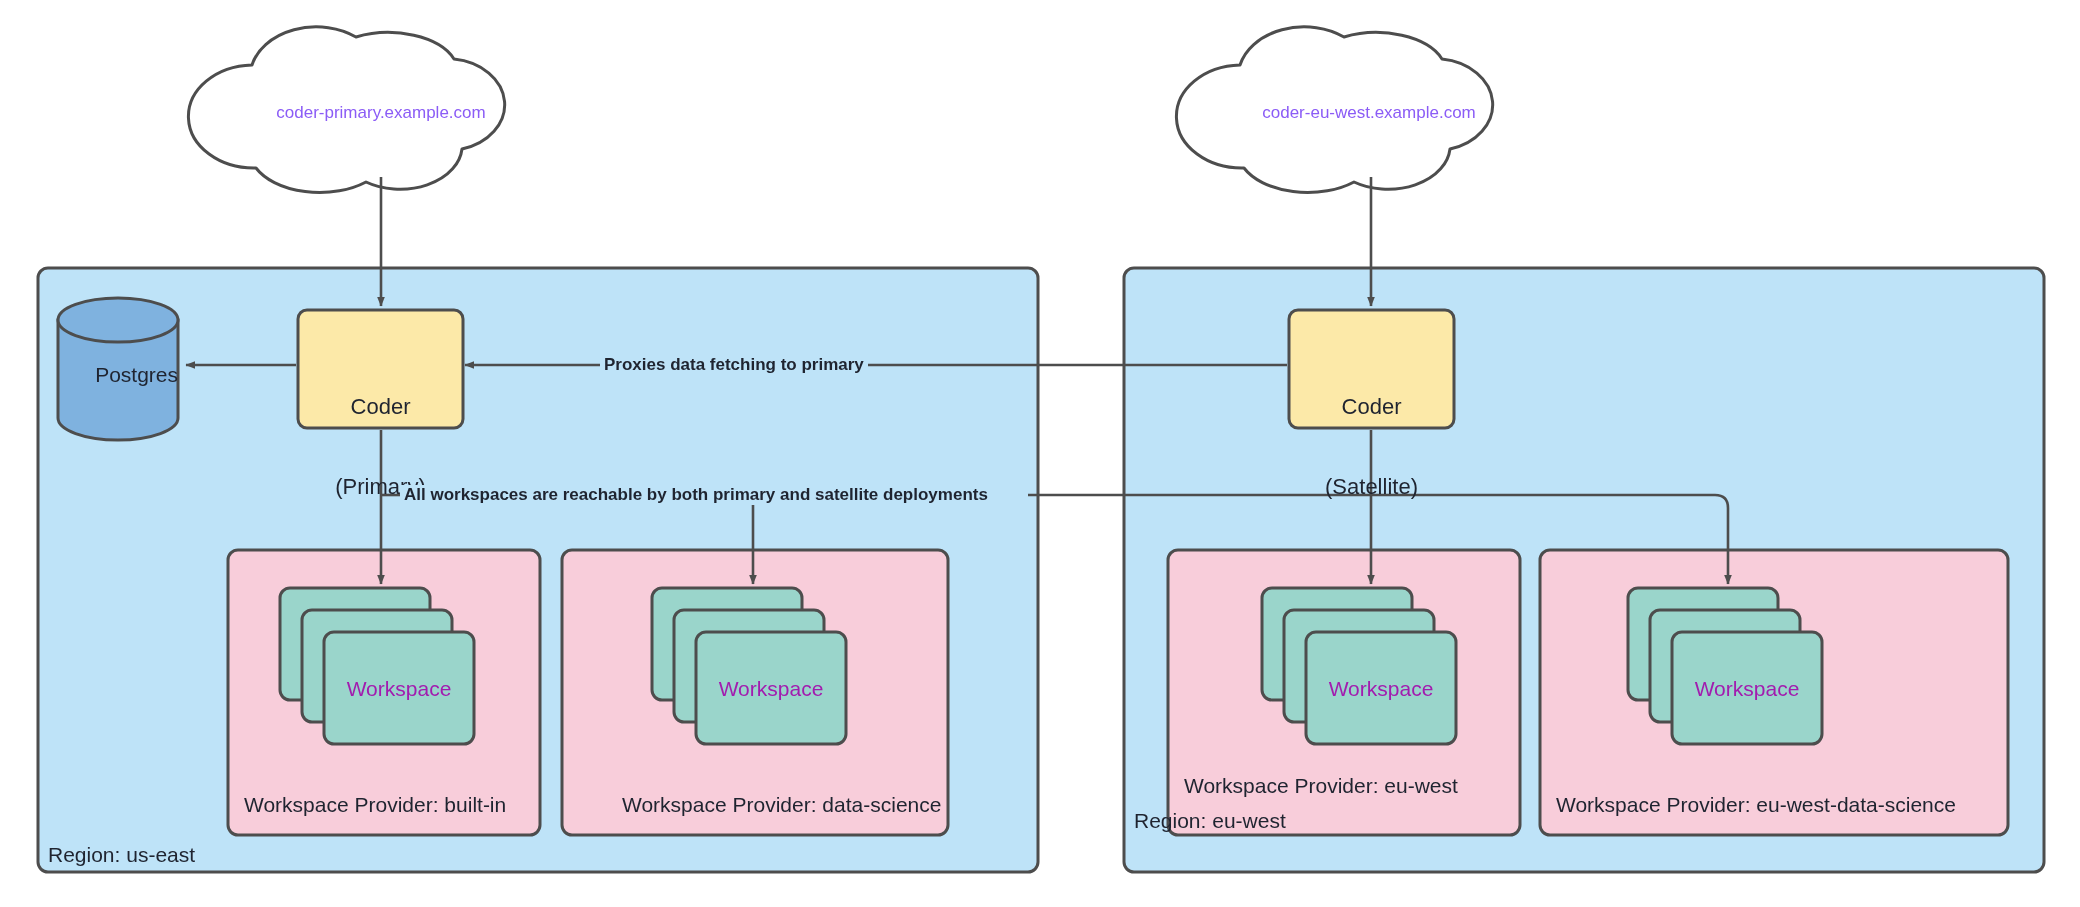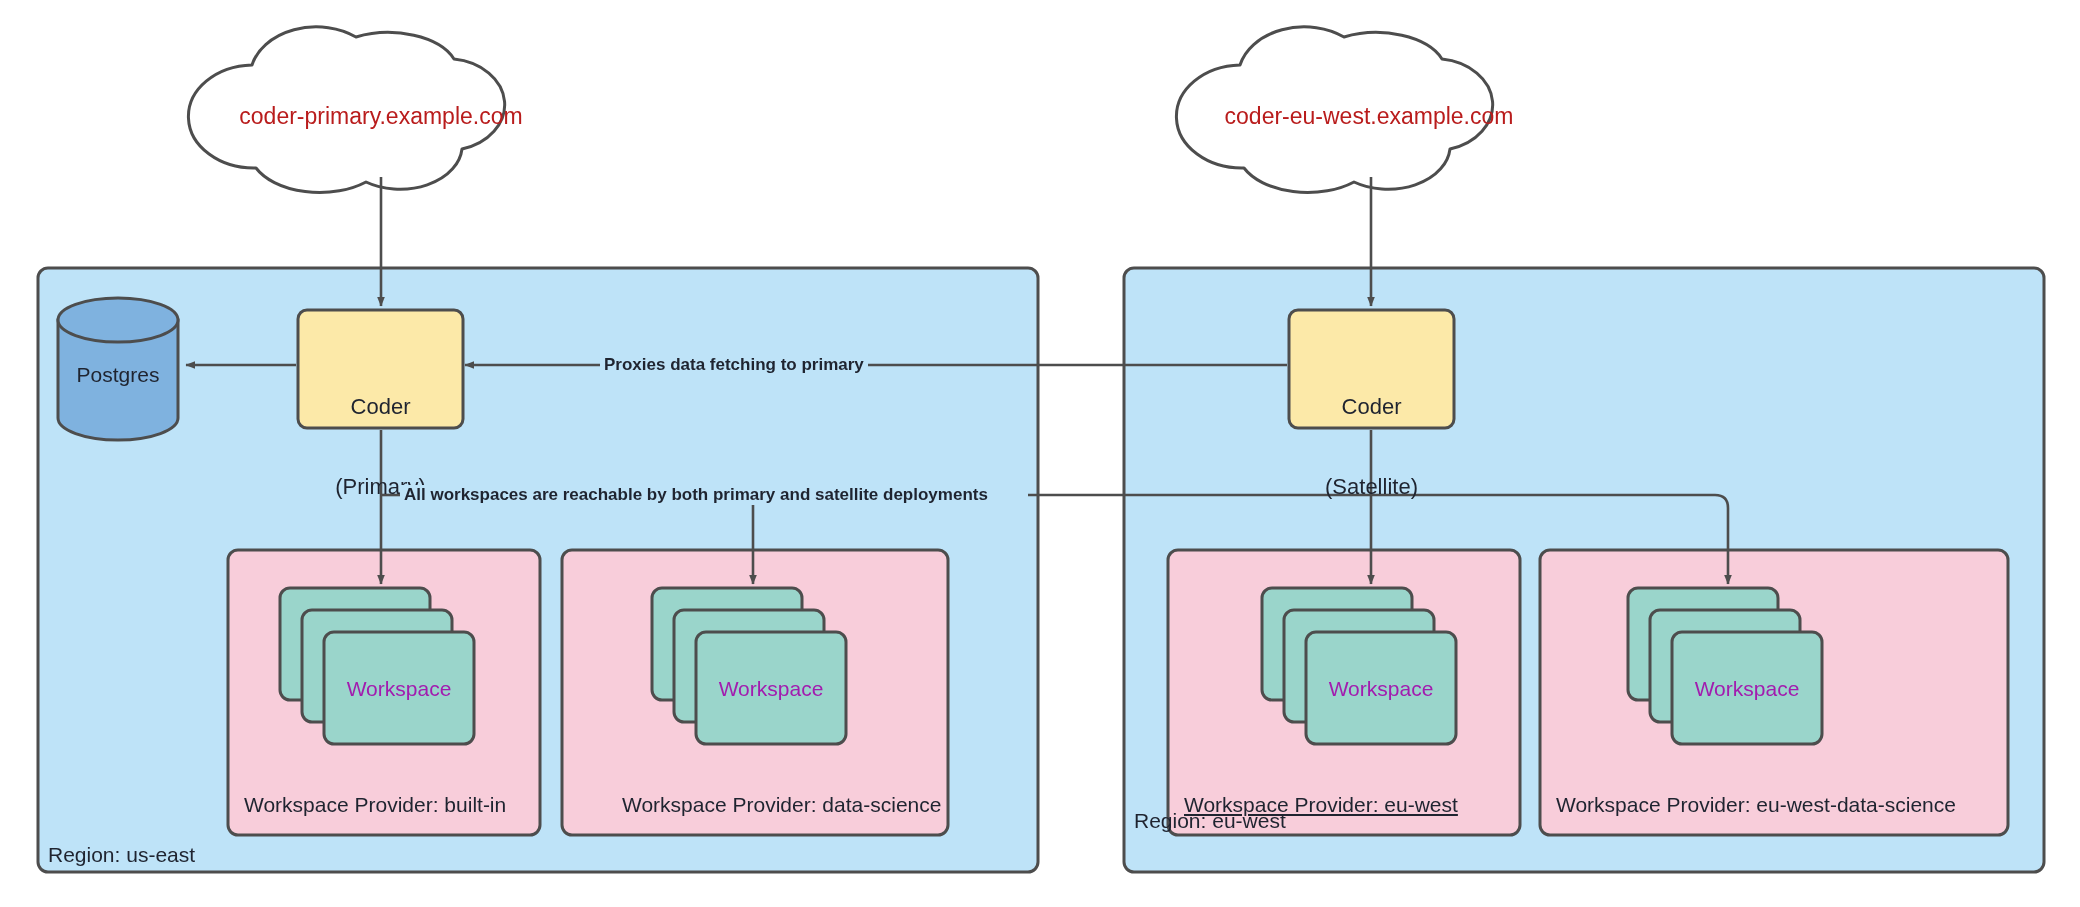--- a/index.html
+++ b/index.html
@@ -7,21 +7,21 @@
     width:2080px;height:907px;position:relative;overflow:hidden;
     font-family:"Liberation Sans","DejaVu Sans",sans-serif;
     color:#1f2430;
   }
   #stage{position:absolute;left:0;top:0;width:2080px;height:907px;}
   svg#canvas{position:absolute;left:0;top:0;width:2080px;height:907px;}
 
   .lbl{position:absolute;white-space:pre;pointer-events:none;}
 
   
-  .cloud-text{font-size:23px;color:#b91c1c;}
+  .cloud-text{font-size:17px;color:#8b5cf6;}
 
   
   .node-text{font-size:22px;color:#1f2430;text-align:center;line-height:1.22;}
   .pg-text{font-size:21px;color:#1f2430;}
   .ws-text{font-size:21px;color:#a21caf;}
   .provider-text{font-size:21px;color:#1f2430;}
   .region-text{font-size:21px;color:#1f2430;text-align:center;}
   .edge-text{font-size:17px;font-weight:bold;color:#1f2430;}
 </style>
 </head>
@@ -115,21 +115,21 @@
     <path d="M1371,495 L1715,495 Q1728,495 1728,508 L1728,584" fill="none" stroke="#4d4d4d" stroke-width="2.6" marker-end="url(#arrow)"></path>
 
     <path d="M381,495 L404,495" fill="none" stroke="#4d4d4d" stroke-width="2.6"></path>
     <path d="M1028,495 L1371,495" fill="none" stroke="#4d4d4d" stroke-width="2.6"></path>
   </svg>
 
   <div class="lbl cloud-text" style="left:236px;top:103px;width:290px;text-align:center;">coder-primary.example.com</div>
 
   <div class="lbl cloud-text" style="left:1224px;top:103px;width:290px;text-align:center;">coder-eu-west.example.com</div>
 
-  <div class="lbl pg-text" style="left:58px;top:363px;width:120px;text-align:center;">Postgres</div>
+  <div class="lbl pg-text" style="left:58px;top:363px;width:120px;text-align:right;">Postgres</div>
 
   <div class="lbl node-text" style="left:298px;top:340px;width:165px;">
     <div>Coder</div>
     <div>(Primary)</div>
   </div>
 
   <div class="lbl node-text" style="left:1289px;top:340px;width:165px;">
     <div>Coder</div>
     <div>(Satellite)</div>
   </div>
@@ -138,19 +138,19 @@
 
   <div class="lbl edge-text" style="left:400px;top:485px;background:#BEE3F8;padding:0 4px;text-align:right;">All workspaces are reachable by both primary and satellite deployments</div>
 
   <div class="lbl ws-text" style="left:324px;top:677px;width:150px;text-align:center;">Workspace</div>
   <div class="lbl ws-text" style="left:696px;top:677px;width:150px;text-align:center;">Workspace</div>
   <div class="lbl ws-text" style="left:1306px;top:677px;width:150px;text-align:center;">Workspace</div>
   <div class="lbl ws-text" style="left:1672px;top:677px;width:150px;text-align:center;">Workspace</div>
 
   <div class="lbl provider-text" style="left:244px;top:793px;">Workspace Provider: built-in</div>
   <div class="lbl provider-text" style="left:578px;top:793px;margin-left:44px;">Workspace Provider: data-science</div>
-  <div class="lbl provider-text" style="left:1184px;top:793px;text-decoration:underline;">Workspace Provider: eu-west</div>
+  <div class="lbl provider-text" style="left:1184px;top:774px;">Workspace Provider: eu-west</div>
   <div class="lbl provider-text" style="left:1556px;top:793px;">Workspace Provider: eu-west-data-science</div>
 
   <div class="lbl region-text" style="left:48px;top:843px;">Region: us-east</div>
   <div class="lbl region-text" style="left:1134px;top:809px;">Region: eu-west</div>
 
 </div>
 
 </body></html>

